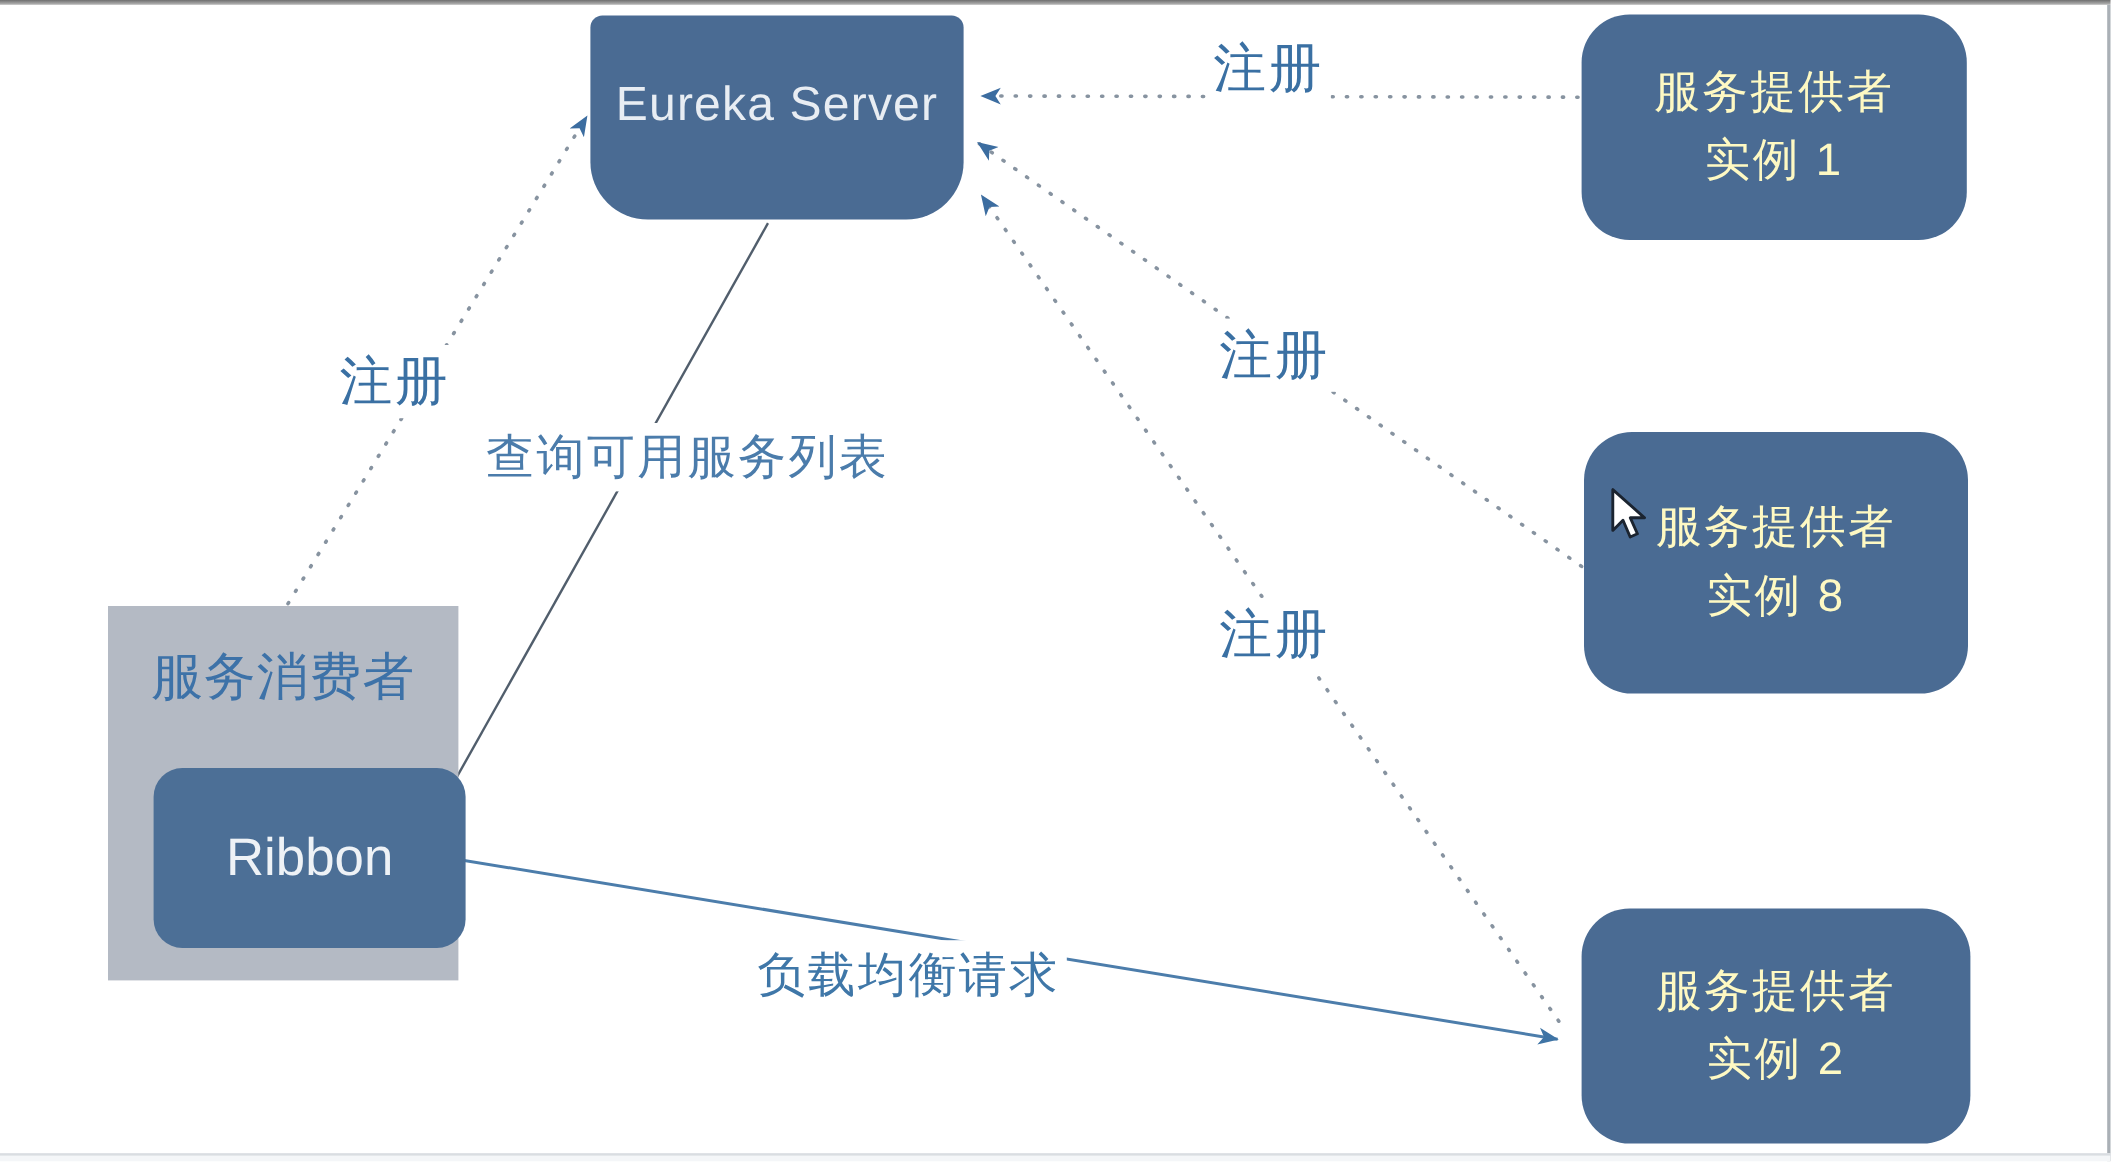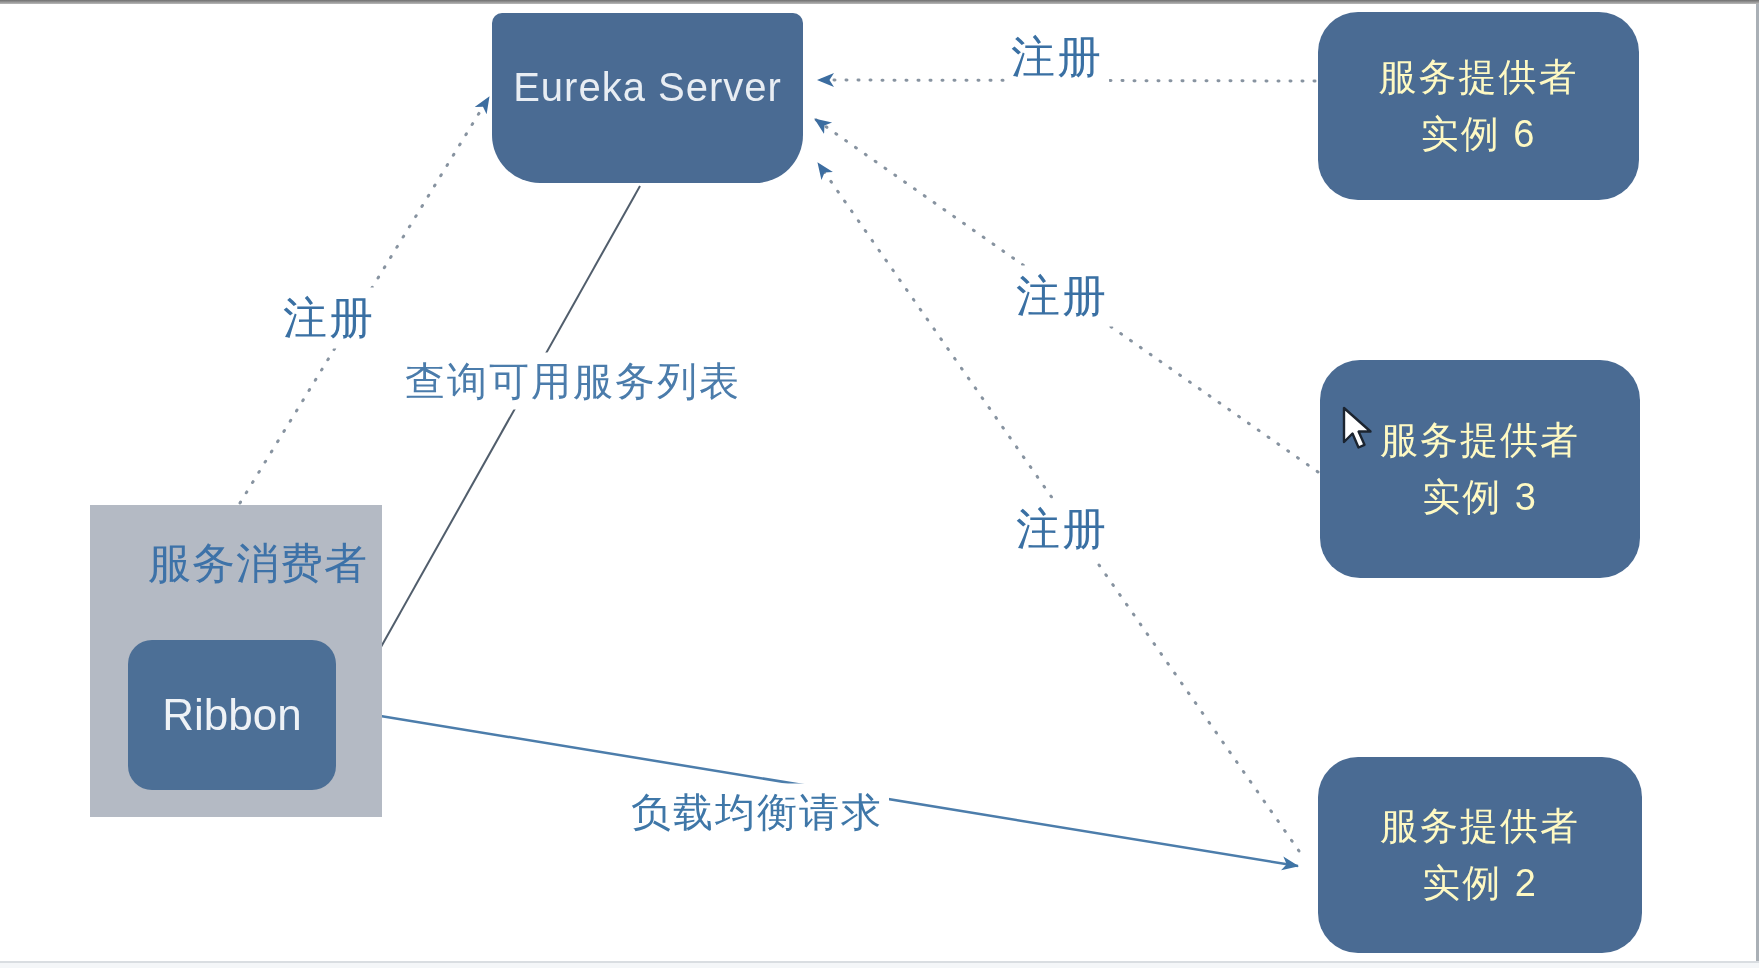--- a/index.html
+++ b/index.html
@@ -60,24 +60,23 @@
     left: 90px; top: 505px; width: 292px; height: 312px;
     background: #b4bac4;
   }
   #consumer-label {
     position: absolute;
     left: 90px; top: 535px; width: 292px;
     text-align: center;
     font-size: 43px;
     color: #3d72a8;
     letter-spacing: 1px;
-    margin-left: 22px;
   }
   #ribbon-node {
-    left: 128px; top: 640px; width: 208px; height: 150px;
+    left: 128px; top: 640px; width: 260px; height: 150px;
     border-radius: 24px;
     background: #4c6f96;
     font-size: 44px;
     color: #eef2f6;
   }
 
   .edge-label {
     position: absolute;
     transform: translate(-50%, -50%);
     white-space: nowrap;
@@ -124,26 +123,26 @@
 
     <line x1="350" y1="711" x2="1298" y2="866" stroke="#4c7dab" stroke-width="2.5" marker-end="url(#arrow-lb)"></line>
   </svg>
 
   <div class="node" id="eureka-node">
     <span class="l">Eureka Server</span>
   </div>
 
   <div class="node provider" id="provider1-node">
     <span class="l">服务提供者</span>
-    <span class="l">实例 6</span>
+    <span class="l">实例 1</span>
   </div>
 
   <div class="node provider" id="provider2-node">
     <span class="l">服务提供者</span>
-    <span class="l">实例 3</span>
+    <span class="l">实例 8</span>
   </div>
 
   <div class="node provider" id="provider3-node">
     <span class="l">服务提供者</span>
     <span class="l">实例 2</span>
   </div>
 
   <div id="consumer-box"></div>
   <div id="consumer-label">服务消费者</div>
 

